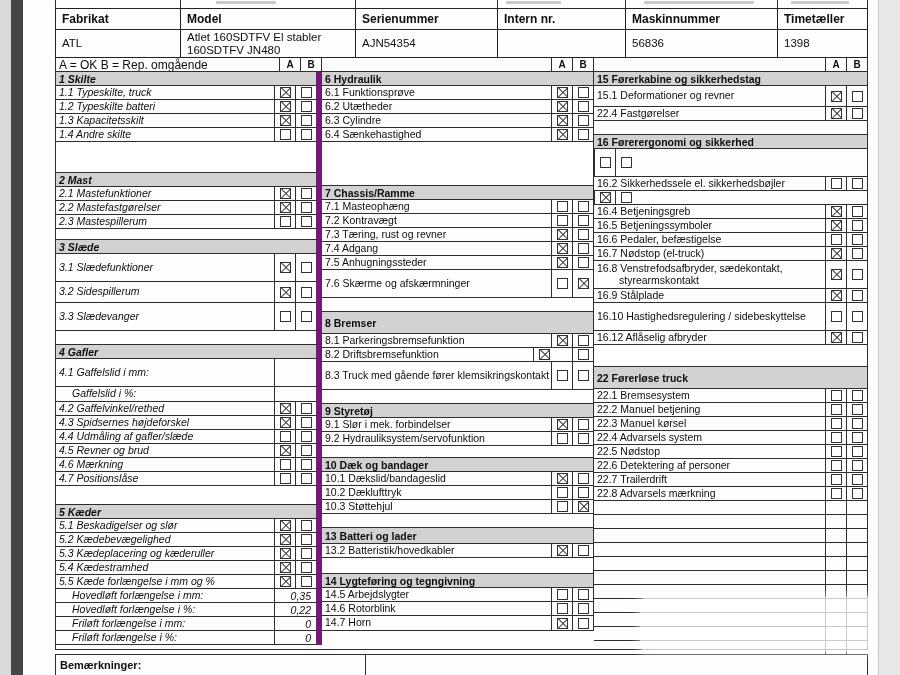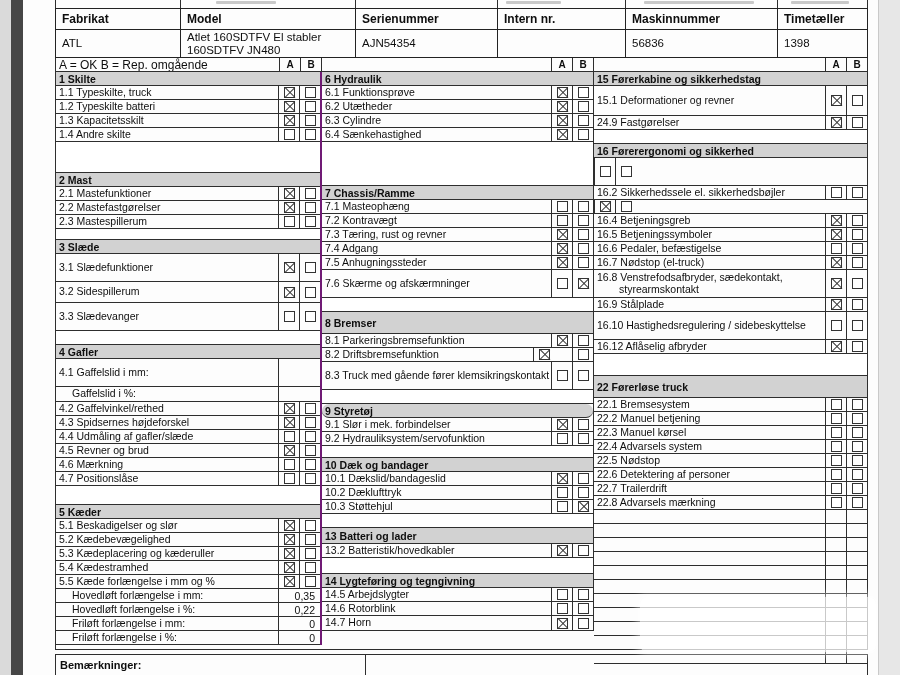--- a/index.html
+++ b/index.html
@@ -31,21 +31,21 @@
   
   #legend { position:absolute; left:0; top:58px; width:813px; height:14px; border:1px solid #2e2e2e; border-top:none; display:flex; }
   #legend .lcell { border-right:1px solid #2e2e2e; display:flex; align-items:center; overflow:hidden; }
   #legend .lcell:last-child { border-right:none; flex:1; }
   #legend .legend-text { font-size:12px; padding-left:3px; white-space:nowrap; }
   #legend .ab { font-weight:bold; font-size:10px; justify-content:center; }
 
   
   #cols { position:absolute; left:0; top:72px; width:813px; height:578px; border:1px solid #2e2e2e; border-top:none; display:flex; align-items:flex-start; }
   .col { display:flex; flex-direction:column; }
-  .col0 { width:266px; border-right:2px solid #701a75; }
+  .col0 { width:266px; border-right:6px solid #701a75;font-style:italic; }
   .col1 { width:272px; border-right:1px solid #2e2e2e; }
   .col2 { width:273px; }
   .row { display:flex; border-bottom:1px solid #2e2e2e; width:100%; }
   .row.sec { background:#d2d2d2; font-weight:bold; font-size:10.5px; align-items:center; padding-left:3px; white-space:nowrap; overflow:hidden; }
   .row.gap { background:#fff; }
   .lbl { flex:1; font-size:10.5px; line-height:11.5px; display:flex; align-items:center; padding-left:3px; overflow:hidden; }
   .lbl span { white-space:nowrap; }
   .lbl.wrap { padding-left:0; }
   .lbl.wrap span { display:block; white-space:normal; padding-left:25px; text-indent:-22px; }
   .lbl.indent { padding-left:16px; }
@@ -539,21 +539,21 @@
               <span>8.3 Truck med gående fører klemsikringskontakt</span>
             </div>
             <div class="cbcell">
               <span class="cb"></span>
             </div>
             <div class="cbcell">
               <span class="cb"></span>
             </div>
           </div>
           <div class="row gap" style="height: 14px; flex: 0 0 auto;"></div>
-          <div class="row sec" style="height: 14px; flex: 0 0 auto; border-radius: 7px;">9 Styretøj</div>
+          <div class="row sec" style="height: 14px; flex: 0 0 auto;">9 Styretøj</div>
           <div class="row item" style="height: 14px; flex: 0 0 auto;">
             <div class="lbl">
               <span>9.1 Slør i mek. forbindelser</span>
             </div>
             <div class="cbcell">
               <span class="cb checked"></span>
             </div>
             <div class="cbcell">
               <span class="cb"></span>
             </div>
@@ -648,34 +648,34 @@
             <div class="cbcell">
               <span class="cb checked"></span>
             </div>
             <div class="cbcell">
               <span class="cb"></span>
             </div>
           </div>
         </div>
         <div class="col col2">
           <div class="row sec" style="height: 14px; flex: 0 0 auto;">15 Førerkabine og sikkerhedstag</div>
-          <div class="row item" style="height: 30px; flex: 0 0 auto;">
+          <div class="row item" style="height: 21px; flex: 0 0 auto;">
             <div class="lbl">
               <span>15.1 Deformationer og revner</span>
             </div>
             <div class="cbcell">
               <span class="cb checked"></span>
             </div>
             <div class="cbcell">
               <span class="cb"></span>
             </div>
           </div>
           <div class="row item" style="height: 14px; flex: 0 0 auto;">
             <div class="lbl">
-              <span>24.9 Fastgørelser</span>
+              <span>22.4 Fastgørelser</span>
             </div>
             <div class="cbcell">
               <span class="cb checked"></span>
             </div>
             <div class="cbcell">
               <span class="cb"></span>
             </div>
           </div>
           <div class="row gap" style="height: 14px; flex: 0 0 auto;"></div>
           <div class="row sec" style="height: 14px; flex: 0 0 auto;">16 Førerergonomi og sikkerhed</div>

